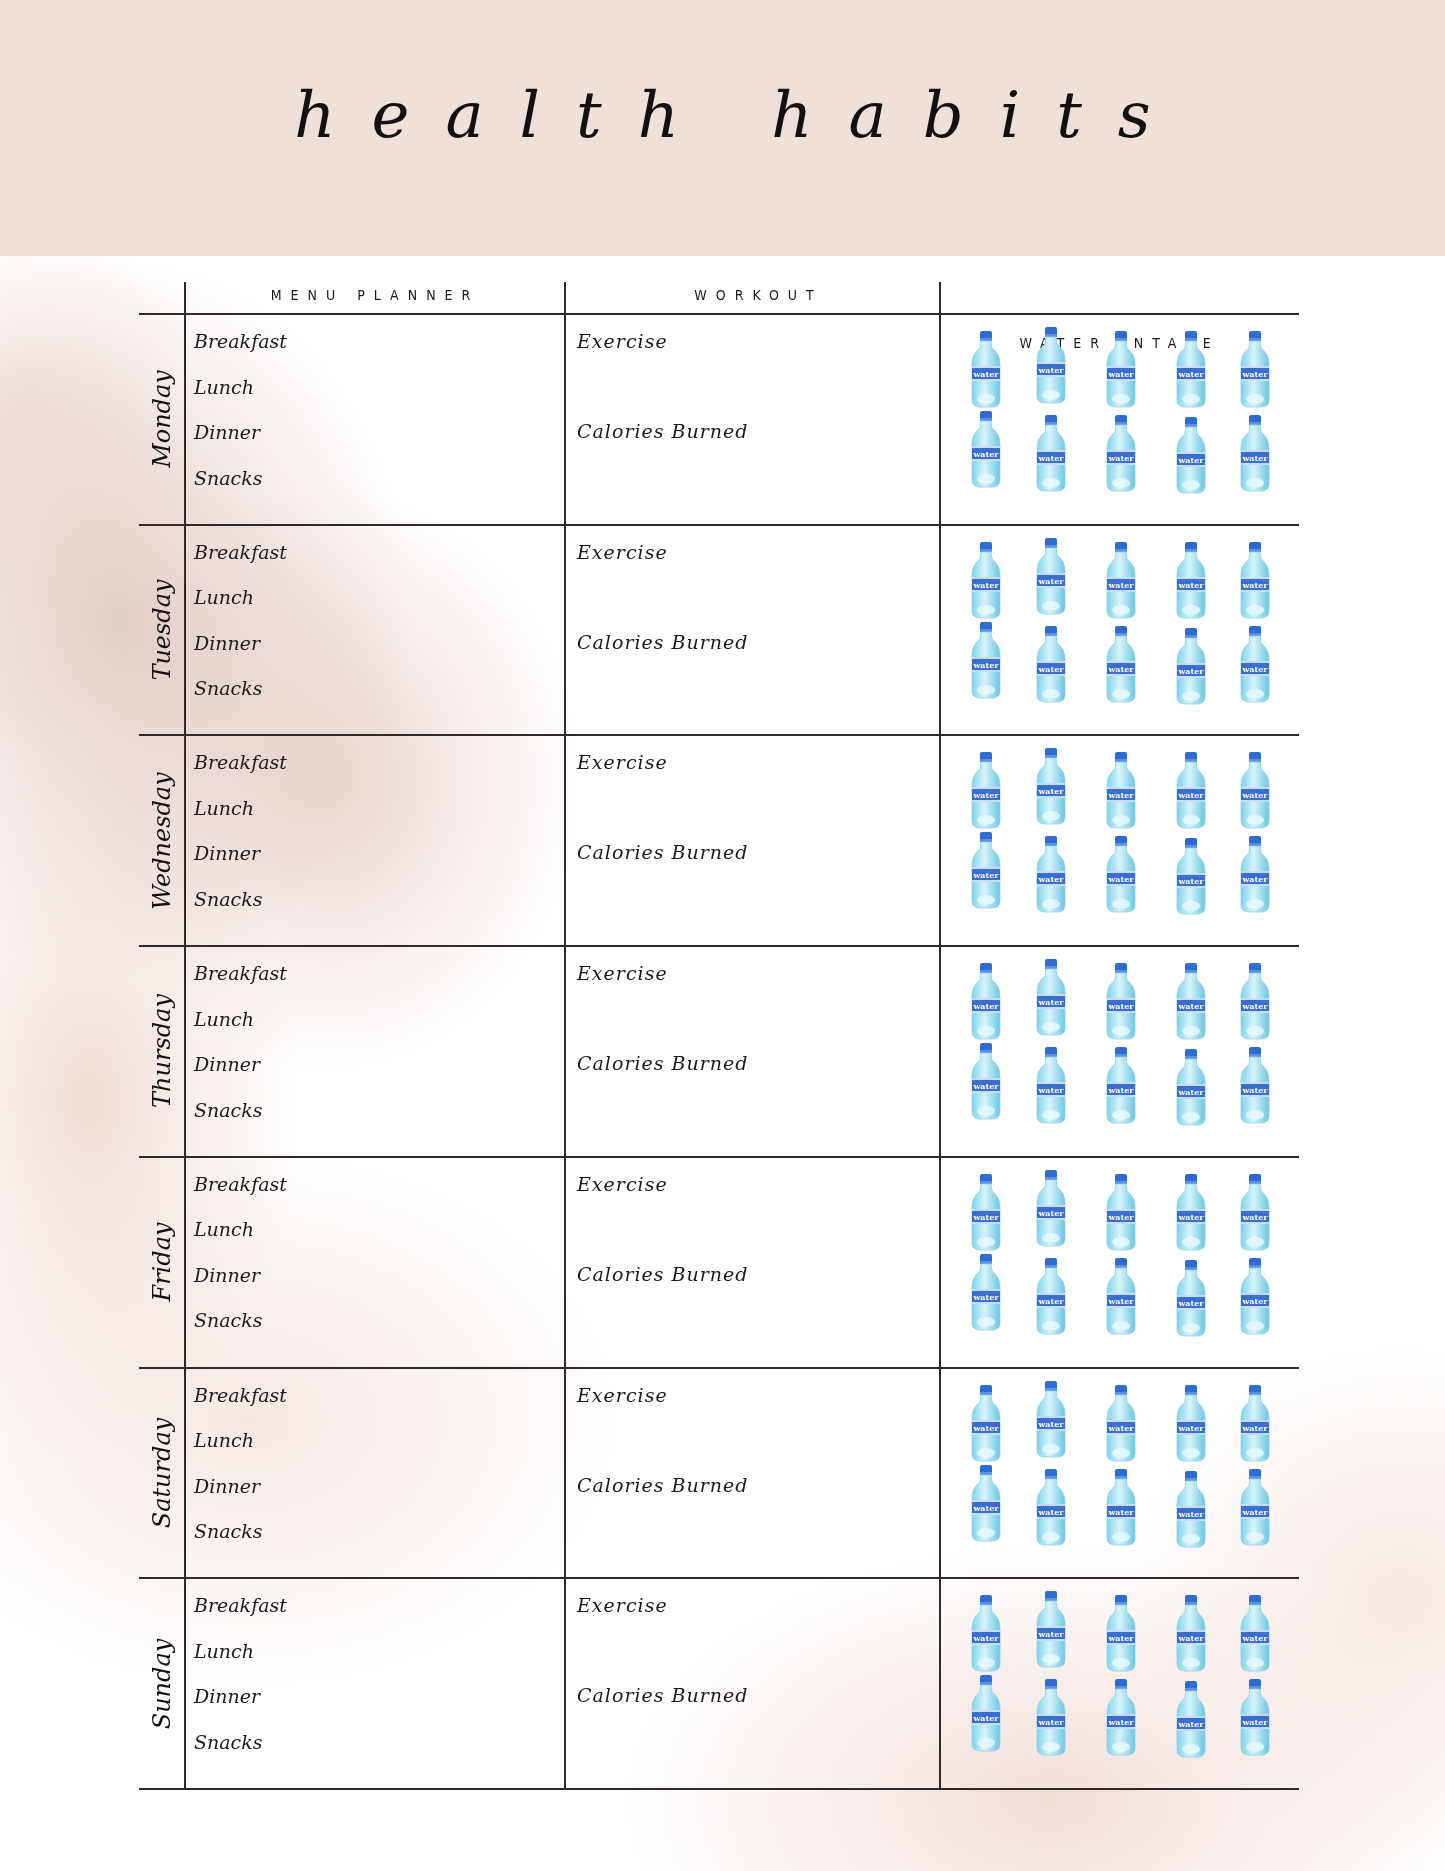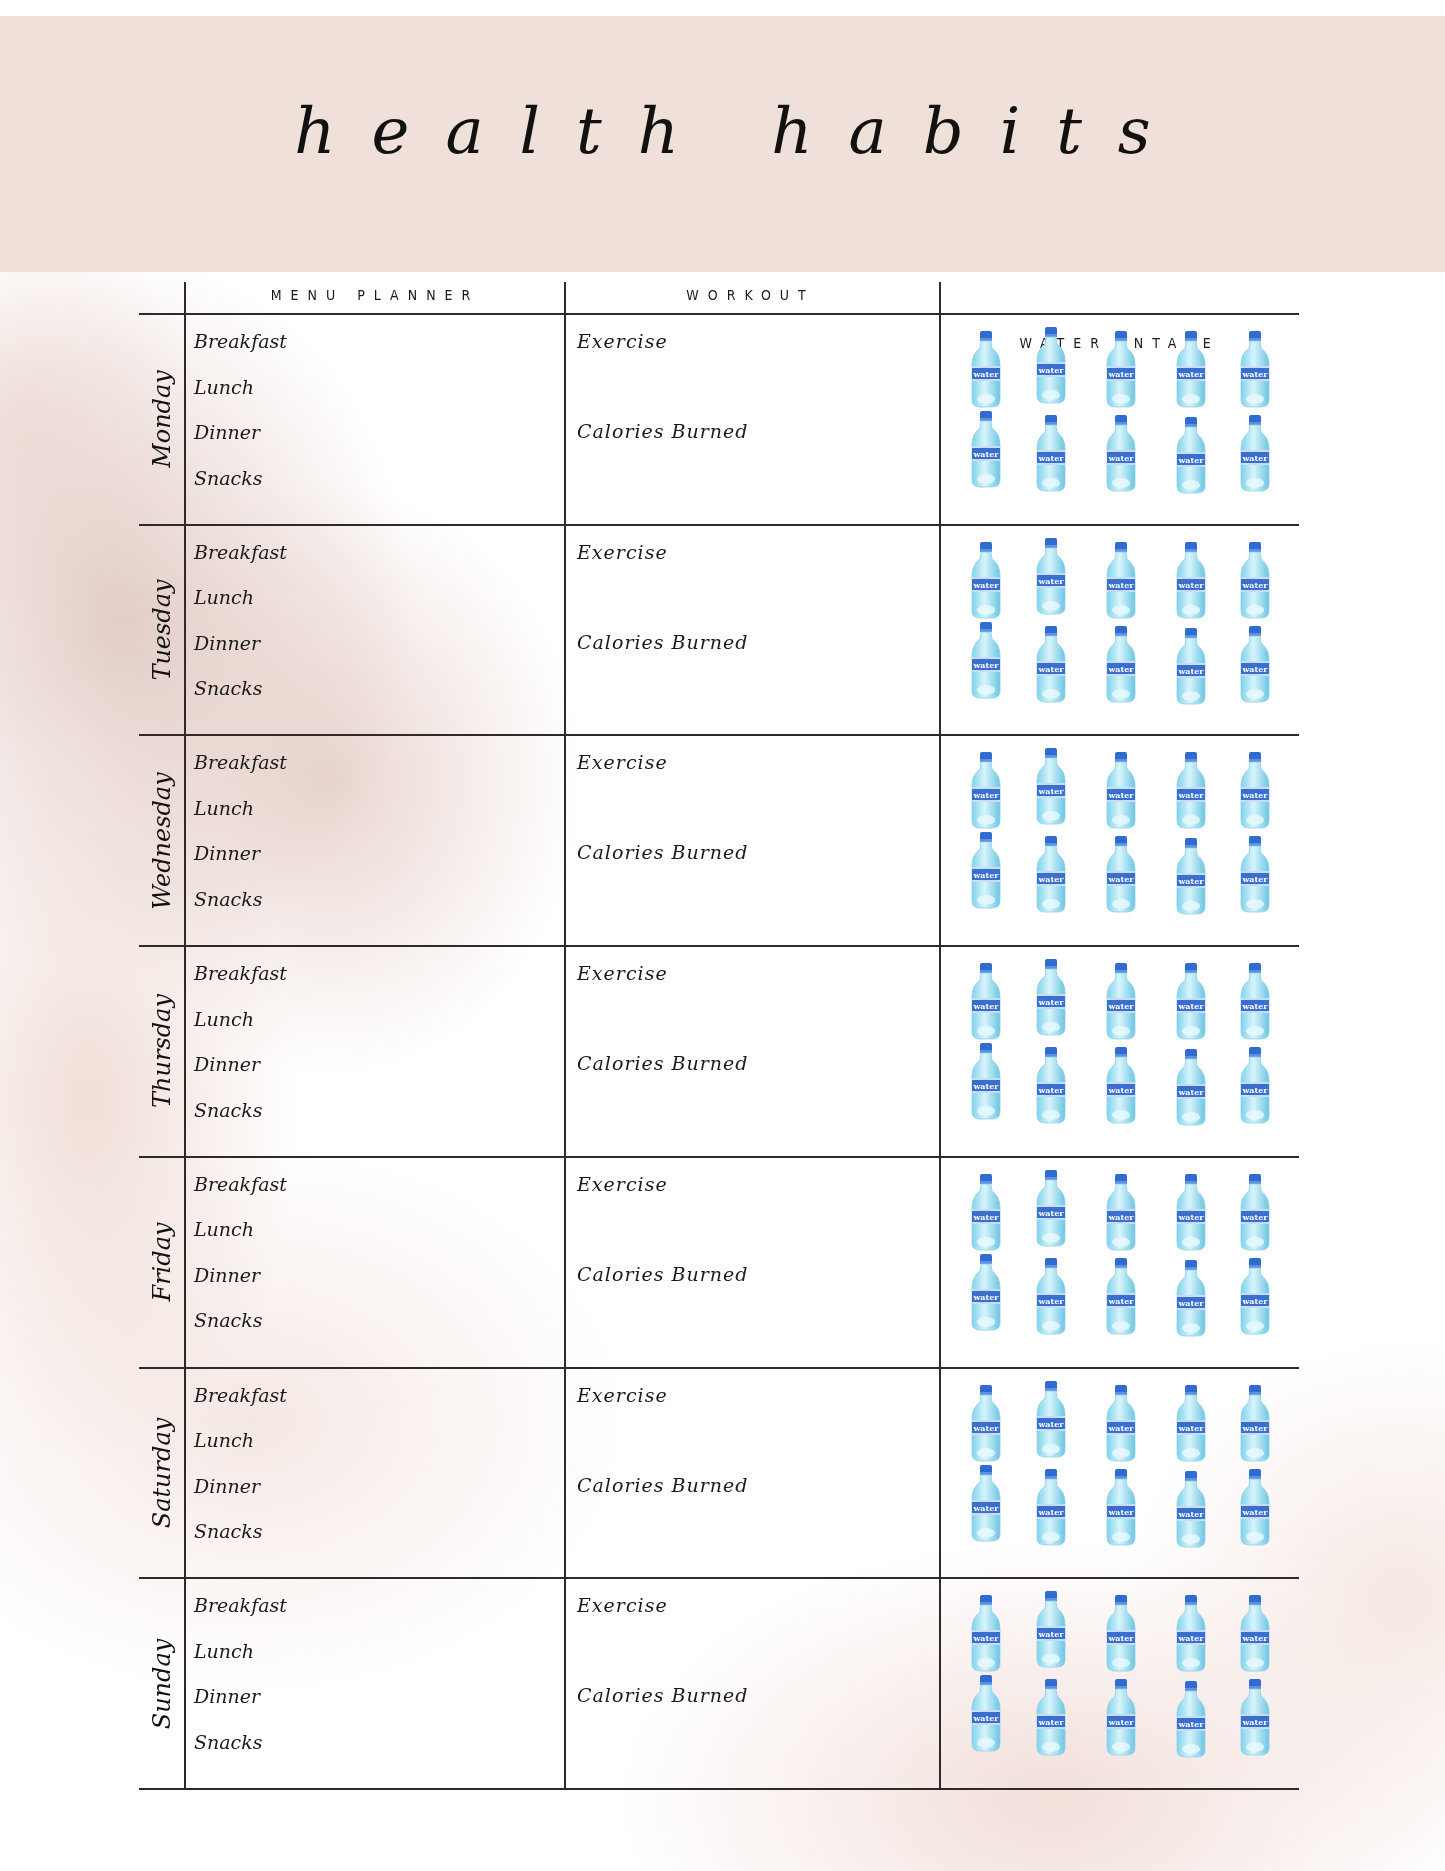--- a/index.html
+++ b/index.html
@@ -13,21 +13,21 @@
     background:
       radial-gradient(ellipse 420px 520px at 120px 620px, rgba(222,196,188,0.85), rgba(222,196,188,0) 70%),
       radial-gradient(ellipse 360px 420px at 330px 780px, rgba(226,200,192,0.75), rgba(226,200,192,0) 70%),
       radial-gradient(ellipse 300px 520px at 90px 1100px, rgba(236,214,206,0.8), rgba(236,214,206,0) 70%),
       radial-gradient(ellipse 520px 380px at 250px 1420px, rgba(240,222,216,0.7), rgba(240,222,216,0) 72%),
       radial-gradient(ellipse 600px 360px at 1050px 1800px, rgba(240,220,214,0.9), rgba(240,220,214,0) 72%),
       radial-gradient(ellipse 380px 360px at 1400px 1600px, rgba(242,226,220,0.8), rgba(242,226,220,0) 72%),
       radial-gradient(ellipse 260px 300px at 20px 420px, rgba(238,220,214,0.7), rgba(238,220,214,0) 70%);
   }
   .header-band {
-    position: absolute; left: 0; top: 16px; width: 1445px; height: 256px;
+    position: absolute; left: 0; top: 0; width: 1445px; height: 256px;
     background: #f0e0da;
   }
   .page-title {
     position: absolute; left: 0; top: 78px; width: 1445px; text-align: center;
     font-family: "DejaVu Serif", serif; font-style: italic; font-weight: 300;
     font-size: 64px; letter-spacing: 36px; color: #111; padding-left: 36px; box-sizing: border-box;
   }
   .grid-line { position: absolute; background: #2e2a29; }
   .col-header {
     position: absolute; top: 280px; height: 30px; line-height: 30px; text-align: center;
@@ -57,21 +57,21 @@
 </head>
 <body>
 
 <div class="bg-wash"></div>
 
 <div class="header-band">
   <div class="page-title">health habits</div>
 </div>
 
 <div class="col-header" style="left:185px;width:380px;">MENU PLANNER</div>
-<div class="col-header" style="left:565px;width:371px;">WORKOUT</div>
+<div class="col-header" style="left:565px;width:371px;padding-left:8px;">WORKOUT</div>
 <div class="col-header" style="left:940px;width:359px;margin-top:48px;">WATER INTAKE</div>
 
 <div class="grid-line" style="left:184px;top:282px;width:2px;height:32px;"></div>
 <div class="grid-line" style="left:564px;top:282px;width:2px;height:32px;"></div>
 <div class="grid-line" style="left:939px;top:282px;width:2px;height:32px;"></div>
 
 <div id="table">
     <div class="day-row" style="top: 314px; height: 210.7px;">
       <div class="day-label">
         <span>Monday</span>

